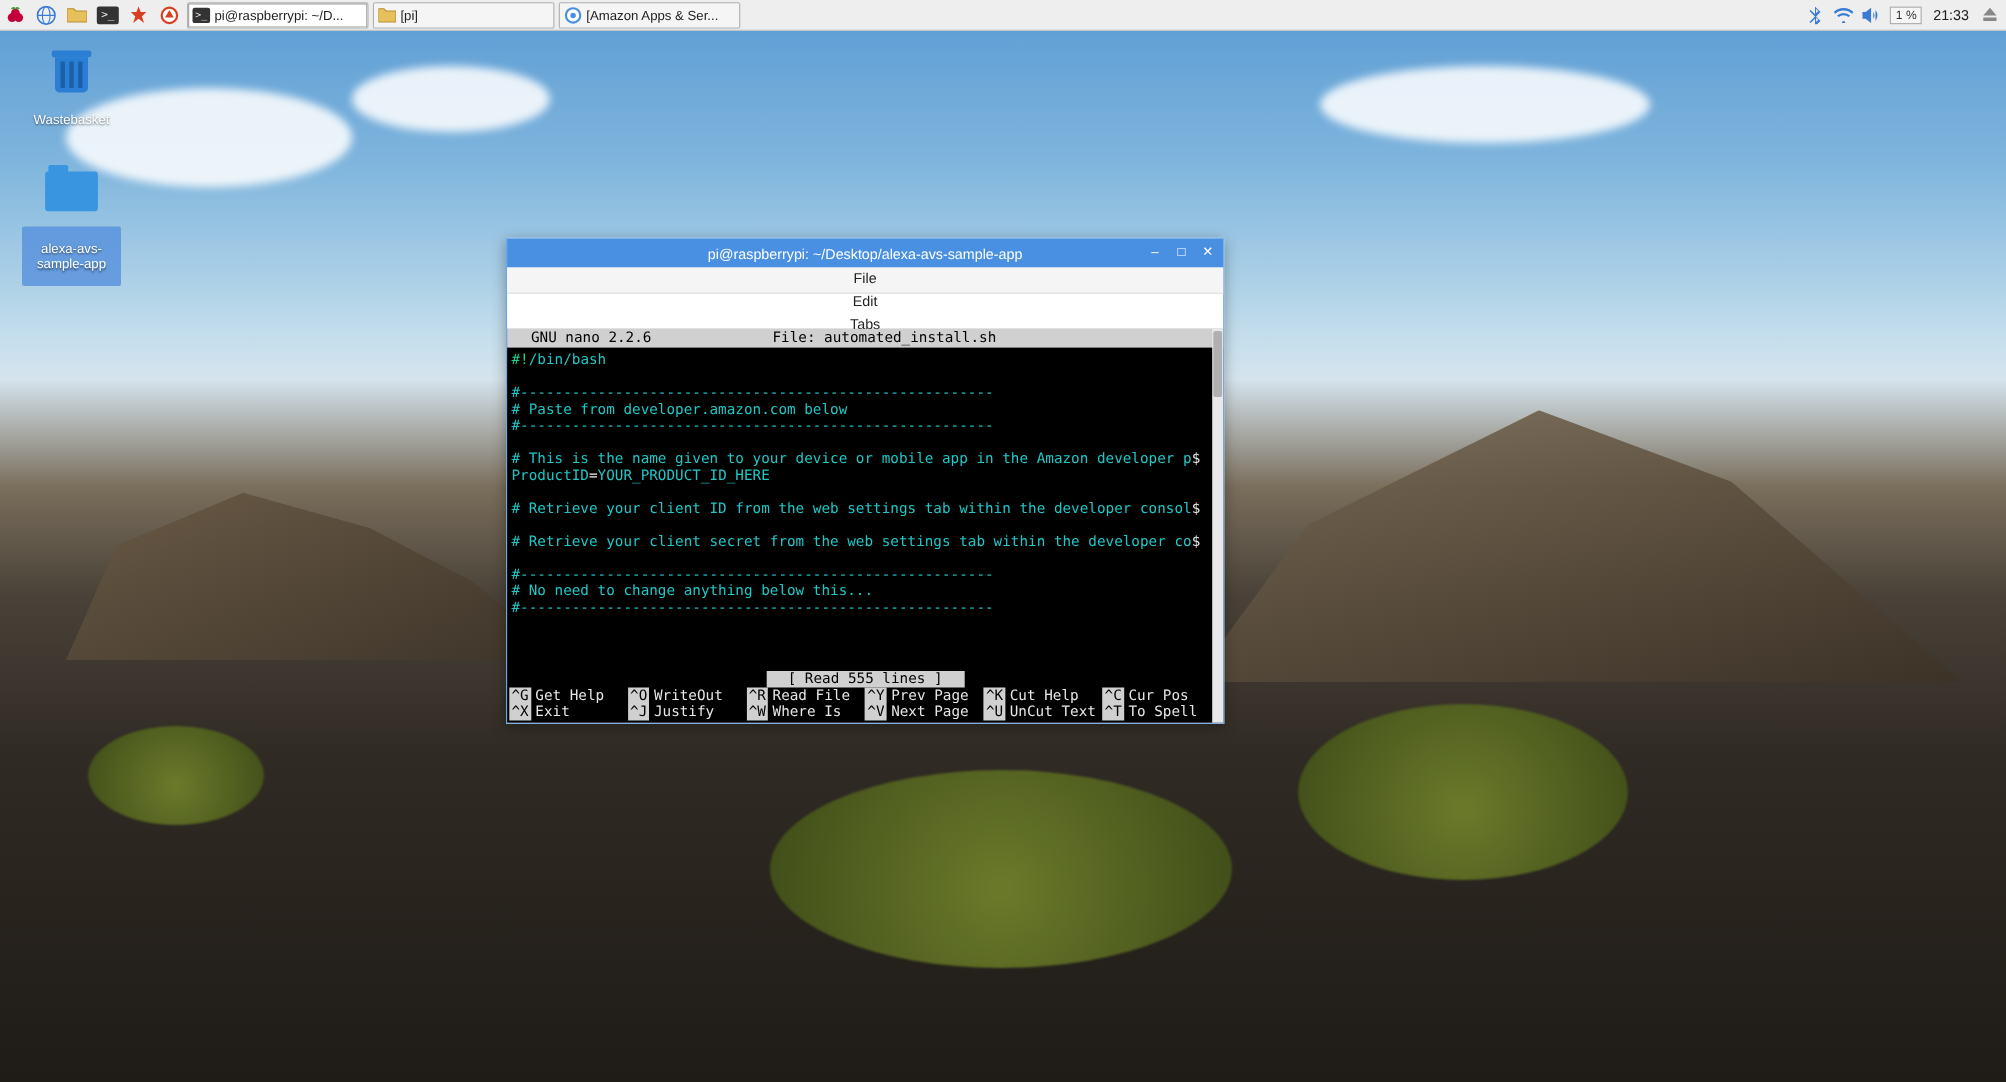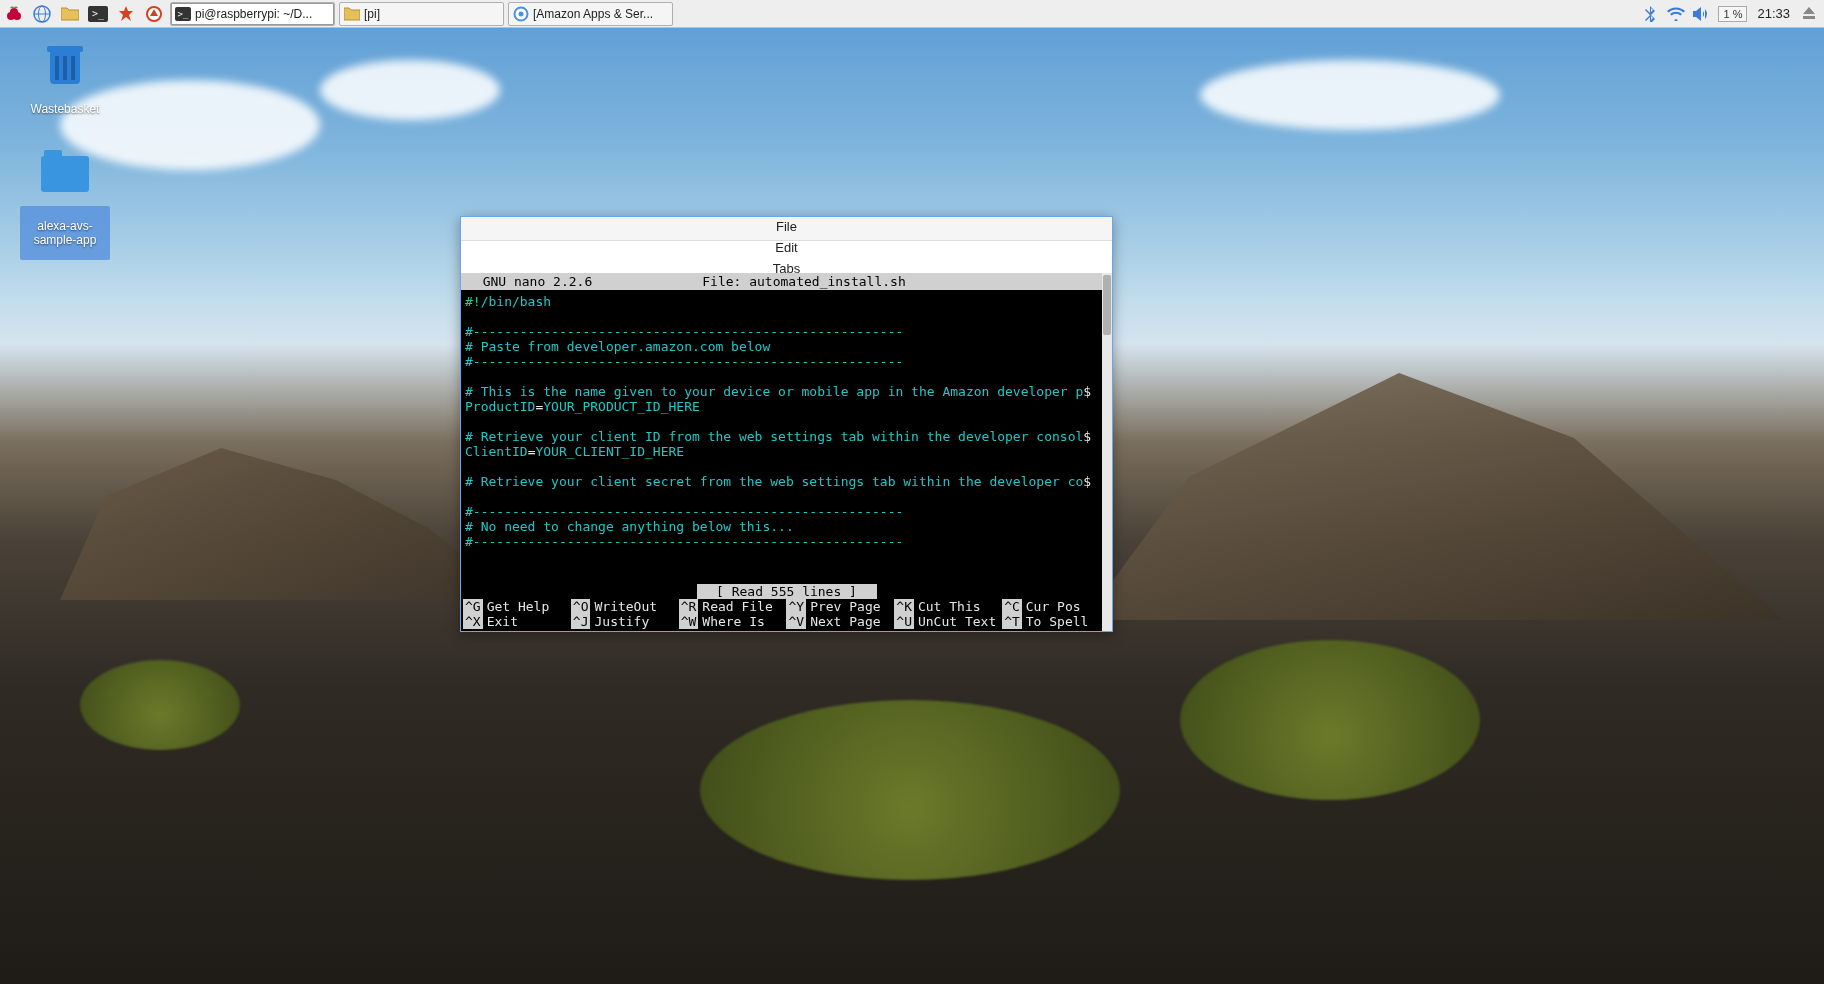--- a/index.html
+++ b/index.html
@@ -230,20 +230,28 @@
 </div>
 
 <div class="desktop-icon" style="left:20px; top:150px;">
   <div class="di-img">
       <div class="folder"></div>
     </div>
   <div class="di-label sel">alexa-avs-sample-app</div>
 </div>
 
 <div class="window">
+  <div class="titlebar">
+    <span class="title-text">pi@raspberrypi: ~/Desktop/alexa-avs-sample-app</span>
+    <div class="win-controls">
+      <div class="win-btn">–</div>
+      <div class="win-btn">□</div>
+      <div class="win-btn">✕</div>
+    </div>
+  </div>
   <div class="menubar" id="menubar">
       <span class="menu-item">File</span>
       <span class="menu-item">Edit</span>
       <span class="menu-item">Tabs</span>
       <span class="menu-item">File</span>
     </div>
 
   <div class="term">
     <div class="term-header">
       <span class="th-left">  GNU nano 2.2.6</span>
@@ -253,36 +261,35 @@
         <div class="line"><span class="c-green">#!</span><span class="c-teal">/bin/bash</span></div>
         <div class="line">&nbsp;</div>
         <div class="line"><span class="c-teal">#-------------------------------------------------------</span></div>
         <div class="line"><span class="c-teal"># Paste from developer.amazon.com below</span></div>
         <div class="line"><span class="c-teal">#-------------------------------------------------------</span></div>
         <div class="line">&nbsp;</div>
         <div class="line"><span class="c-teal"># This is the name given to your device or mobile app in the Amazon developer p</span><span class="c-white">$</span></div>
         <div class="line"><span class="c-teal">ProductID</span><span class="c-white">=</span><span class="c-teal">YOUR_PRODUCT_ID_HERE</span></div>
         <div class="line">&nbsp;</div>
         <div class="line"><span class="c-teal"># Retrieve your client ID from the web settings tab within the developer consol</span><span class="c-white">$</span></div>
-        <div class="line"><span class="c-teal">ClientID</span><span class="c-white">=</span><span class="c-teal">YOUR_CLIENT_ID_HERE</span></div>
         <div class="line">&nbsp;</div>
         <div class="line"><span class="c-teal"># Retrieve your client secret from the web settings tab within the developer co</span><span class="c-white">$</span></div>
         <div class="line">&nbsp;</div>
         <div class="line"><span class="c-teal">#-------------------------------------------------------</span></div>
         <div class="line"><span class="c-teal"># No need to change anything below this...</span></div>
         <div class="line"><span class="c-teal">#-------------------------------------------------------</span></div>
       </div>
     <div class="status-center">[ Read 555 lines ]</div>
     <div class="shortcut-bar" id="sc-bar">
         <div class="sc-row">
           <div class="sc-cell"><span class="sc-key">^G</span><span class="sc-lbl">Get Help</span></div>
           <div class="sc-cell"><span class="sc-key">^O</span><span class="sc-lbl">WriteOut</span></div>
           <div class="sc-cell"><span class="sc-key">^R</span><span class="sc-lbl">Read File</span></div>
           <div class="sc-cell"><span class="sc-key">^Y</span><span class="sc-lbl">Prev Page</span></div>
-          <div class="sc-cell"><span class="sc-key">^K</span><span class="sc-lbl">Cut This</span></div>
+          <div class="sc-cell"><span class="sc-key">^K</span><span class="sc-lbl">Cut Help</span></div>
           <div class="sc-cell"><span class="sc-key">^C</span><span class="sc-lbl">Cur Pos</span></div>
         </div>
         <div class="sc-row">
           <div class="sc-cell"><span class="sc-key">^X</span><span class="sc-lbl">Exit</span></div>
           <div class="sc-cell"><span class="sc-key">^J</span><span class="sc-lbl">Justify</span></div>
           <div class="sc-cell"><span class="sc-key">^W</span><span class="sc-lbl">Where Is</span></div>
           <div class="sc-cell"><span class="sc-key">^V</span><span class="sc-lbl">Next Page</span></div>
           <div class="sc-cell"><span class="sc-key">^U</span><span class="sc-lbl">UnCut Text</span></div>
           <div class="sc-cell"><span class="sc-key">^T</span><span class="sc-lbl">To Spell</span></div>
         </div>

